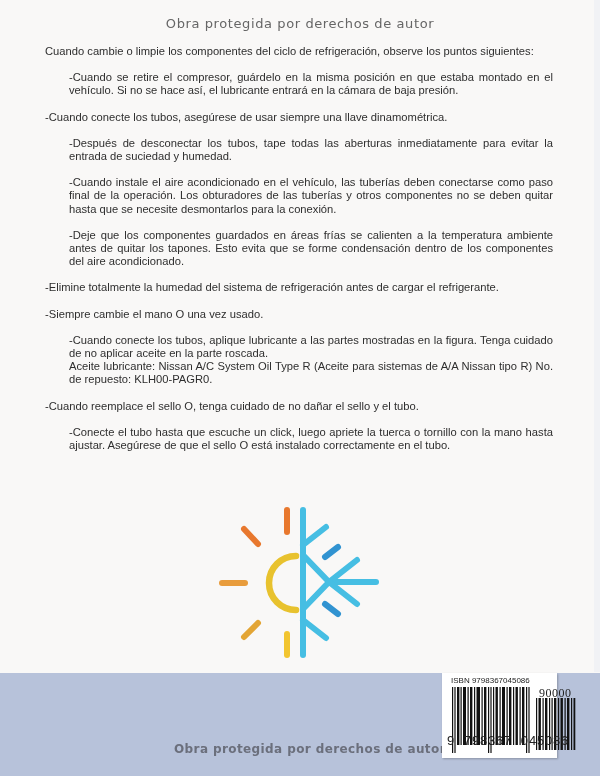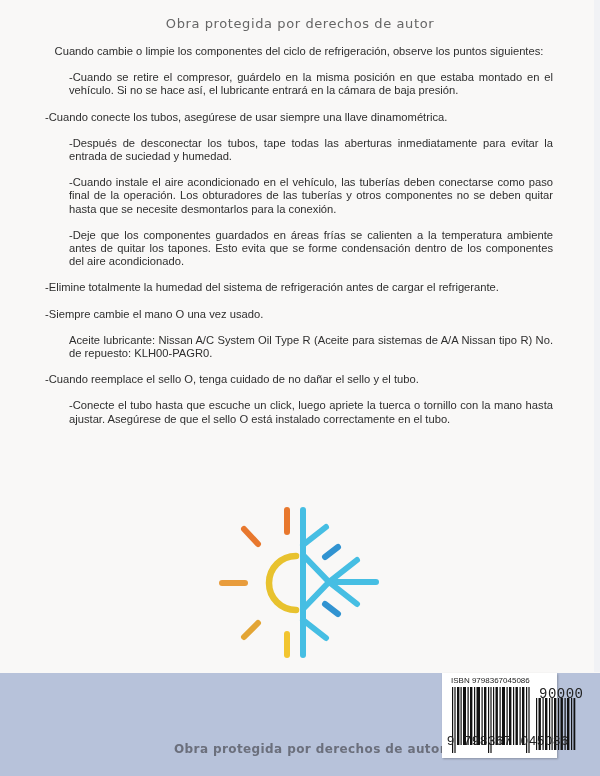--- a/index.html
+++ b/index.html
@@ -38,47 +38,48 @@
     }
     .barcode-box {
       position: absolute; left: 442px; top: 673px; width: 115px; height: 85px;
       background: #ffffff; box-shadow: 1px 1px 2px rgba(0,0,0,0.25);
     }
     .isbn-label {
       position: absolute; left: 9px; top: 3px; font-size: 8px; color: #222;
       font-family: "Liberation Sans", sans-serif;
     }
     .price-label {
-      position: absolute; left: 97px; top: 13px; font-size: 14px; color: #222;
-      font-family: Liberation Mono, monospace; letter-spacing: 0.5px;
+      position: absolute; left: 97px; top: 13px; font-size: 12px; color: #222;
+      font-family: Liberation Serif, serif; letter-spacing: 0.5px;
     }
     .ean-digits {
       position: absolute; left: 5px; top: 60px; font-size: 13px; color: #222;
       font-family: "Liberation Sans", sans-serif; letter-spacing: 0.8px;
       white-space: pre;
     }
     .bars-main { position: absolute; left: 10px; top: 14px; }
     .bars-addon { position: absolute; left: 94px; top: 25px; }
   </style>
 </head>
 <body>
 
 <div class="edge-strip"></div>
 
 <div class="header-watermark">Obra protegida por derechos de autor</div>
 
 <div class="content">
-  <p style="text-align:center">Cuando cambie o limpie los componentes del ciclo de refrigeración, observe los puntos siguientes:</p>
+  <p style="text-align:left">Cuando cambie o limpie los componentes del ciclo de refrigeración, observe los puntos siguientes:</p>
   <p class="last-line-left">-Cuando se retire el compresor, guárdelo en la misma posición en que estaba montado en el vehículo. Si no se hace así, el lubricante entrará en la cámara de baja presión.</p>
   <p>-Cuando conecte los tubos, asegúrese de usar siempre una llave dinamométrica.</p>
   <p class="last-line-left">-Después de desconectar los tubos, tape todas las aberturas inmediatamente para evitar la entrada de suciedad y humedad.</p>
   <p class="last-line-left">-Cuando instale el aire acondicionado en el vehículo, las tuberías deben conectarse como paso final de la operación. Los obturadores de las tuberías y otros componentes no se deben quitar hasta que se necesite desmontarlos para la conexión.</p>
   <p class="last-line-left">-Deje que los componentes guardados en áreas frías se calienten a la temperatura ambiente antes de quitar los tapones. Esto evita que se forme condensación dentro de los componentes del aire acondicionado.</p>
   <p>-Elimine totalmente la humedad del sistema de refrigeración antes de cargar el refrigerante.</p>
   <p>-Siempre cambie el mano O una vez usado.</p>
+  <p class="last-line-left tight">-Cuando conecte los tubos, aplique lubricante a las partes mostradas en la figura. Tenga cuidado de no aplicar aceite en la parte roscada.</p>
   <p class="last-line-left">Aceite lubricante: Nissan A/C System Oil Type R (Aceite para sistemas de A/A Nissan tipo R) No. de repuesto: KLH00-PAGR0.</p>
   <p>-Cuando reemplace el sello O, tenga cuidado de no dañar el sello y el tubo.</p>
   <p class="last-line-left">-Conecte el tubo hasta que escuche un click, luego apriete la tuerca o tornillo con la mano hasta ajustar. Asegúrese de que el sello O está instalado correctamente en el tubo.</p>
 </div>
 
 <div class="logo">
   <svg width="170" height="155" viewBox="215 505 170 155" xmlns="http://www.w3.org/2000/svg">
     <g stroke-linecap="round" fill="none">
 
       <path d="M296 556 A 27 27 0 0 0 296 610" stroke="#E8C22E" stroke-width="6.5"></path>

